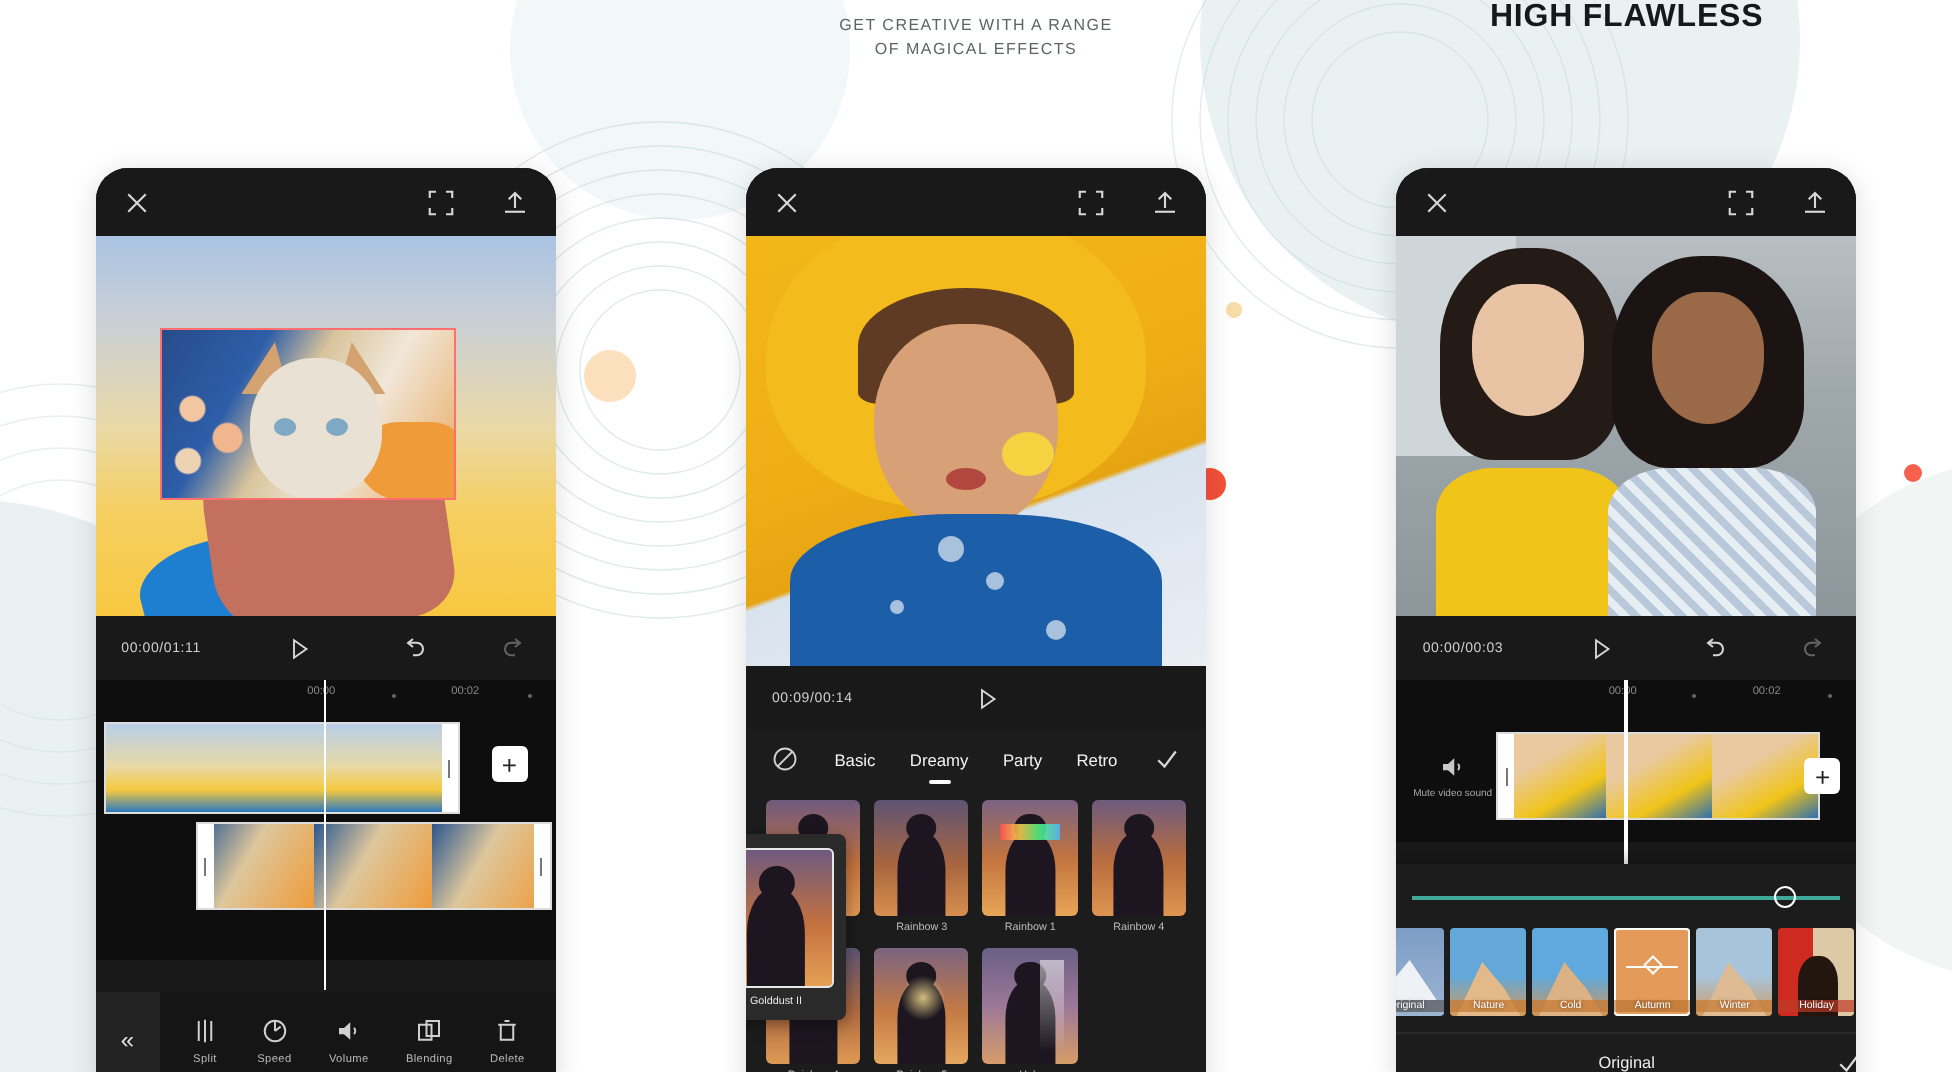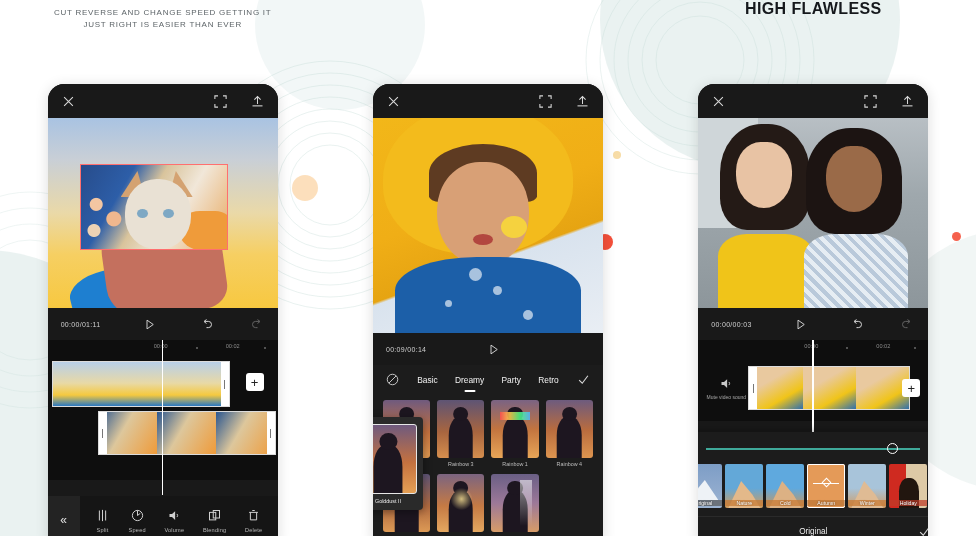--- a/index.html
+++ b/index.html
@@ -234,22 +234,20 @@
     <div class="dot" style="left:292px;top:175px;width:26px;height:26px;background:#fcd9b0;opacity:.85"></div>
     <div class="dot" style="left:613px;top:151px;width:8px;height:8px;background:#f7dca6"></div>
     <div class="dot" style="left:597px;top:234px;width:16px;height:16px;background:#f4503a"></div>
     <div class="dot" style="left:952px;top:232px;width:9px;height:9px;background:#f4503a;opacity:.9"></div>
   </div>
 
   <div class="columns">
 
     <div class="col">
       <div class="headline">
-        <p style="white-space:pre-line">CUT REVERSE AND CHANGE SPEED GETTING IT
-JUST RIGHT IS EASIER THAN EVER</p>
       </div>
 
       <div class="phone">
         <div class="topbar">
           <svg class="ic" viewBox="0 0 24 24">
               <path d="M5 5 L19 19 M19 5 L5 19" stroke="#e8e8e8" stroke-width="1.7" fill="none"></path>
             </svg>
           <div class="spacer"></div>
           <svg class="ic" viewBox="0 0 24 24">
               <g stroke="#e8e8e8" stroke-width="1.7" fill="none">
@@ -379,20 +377,22 @@
                 </svg>
               <span>Delete</span>
             </div>
           </div>
         </div>
       </div>
     </div>
 
     <div class="col">
       <div class="headline">
+        <p style="white-space:pre-line">GET CREATIVE WITH A RANGE
+OF MAGICAL EFFECTS</p>
       </div>
 
       <div class="phone">
         <div class="topbar">
           <svg class="ic" viewBox="0 0 24 24">
               <path d="M5 5 L19 19 M19 5 L5 19" stroke="#e8e8e8" stroke-width="1.7" fill="none"></path>
             </svg>
           <div class="spacer"></div>
           <svg class="ic" viewBox="0 0 24 24">
               <g stroke="#e8e8e8" stroke-width="1.7" fill="none">

